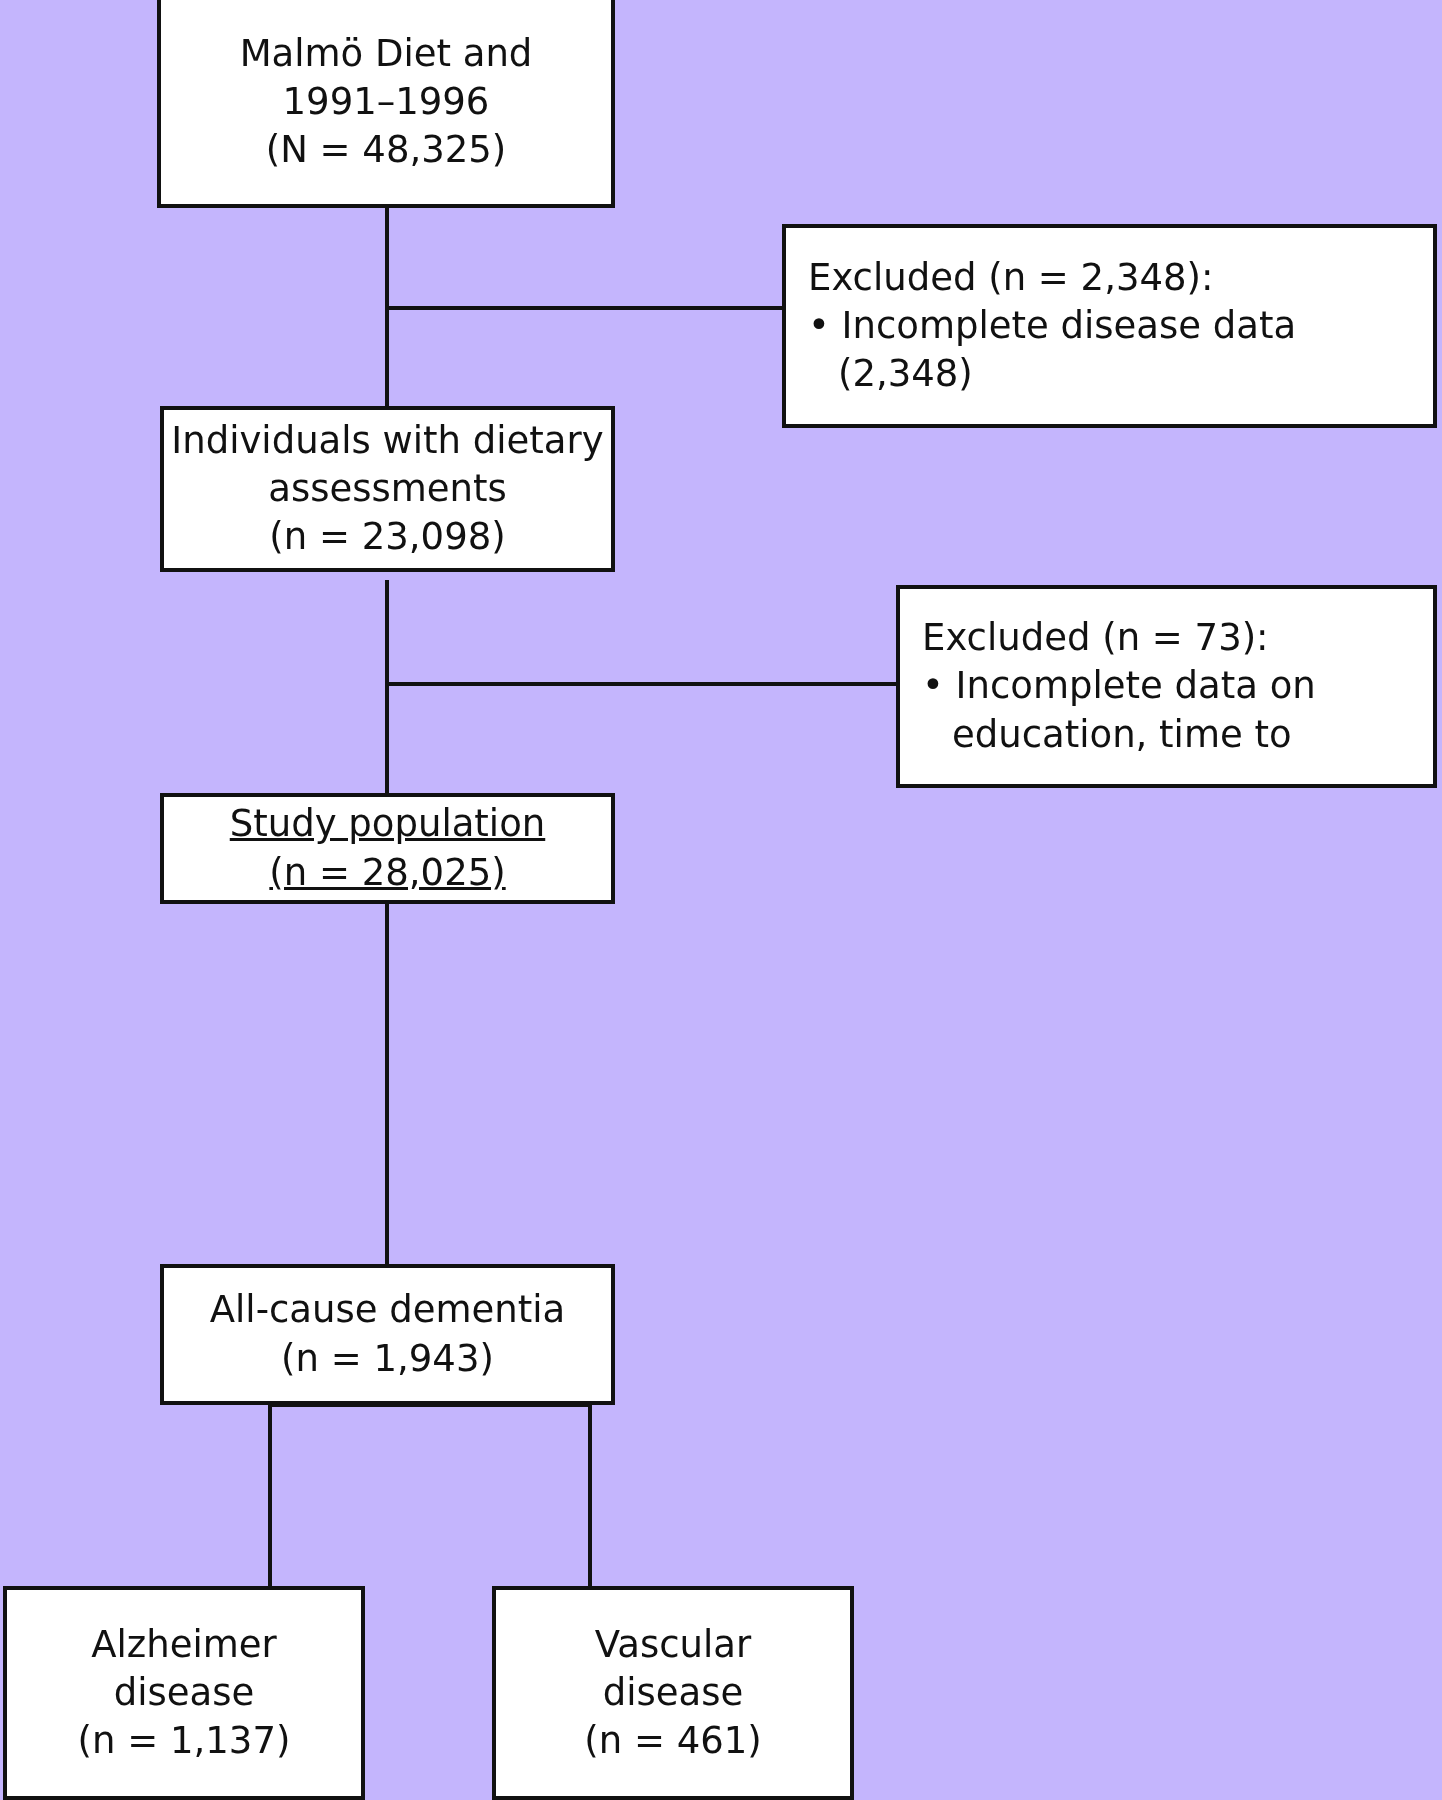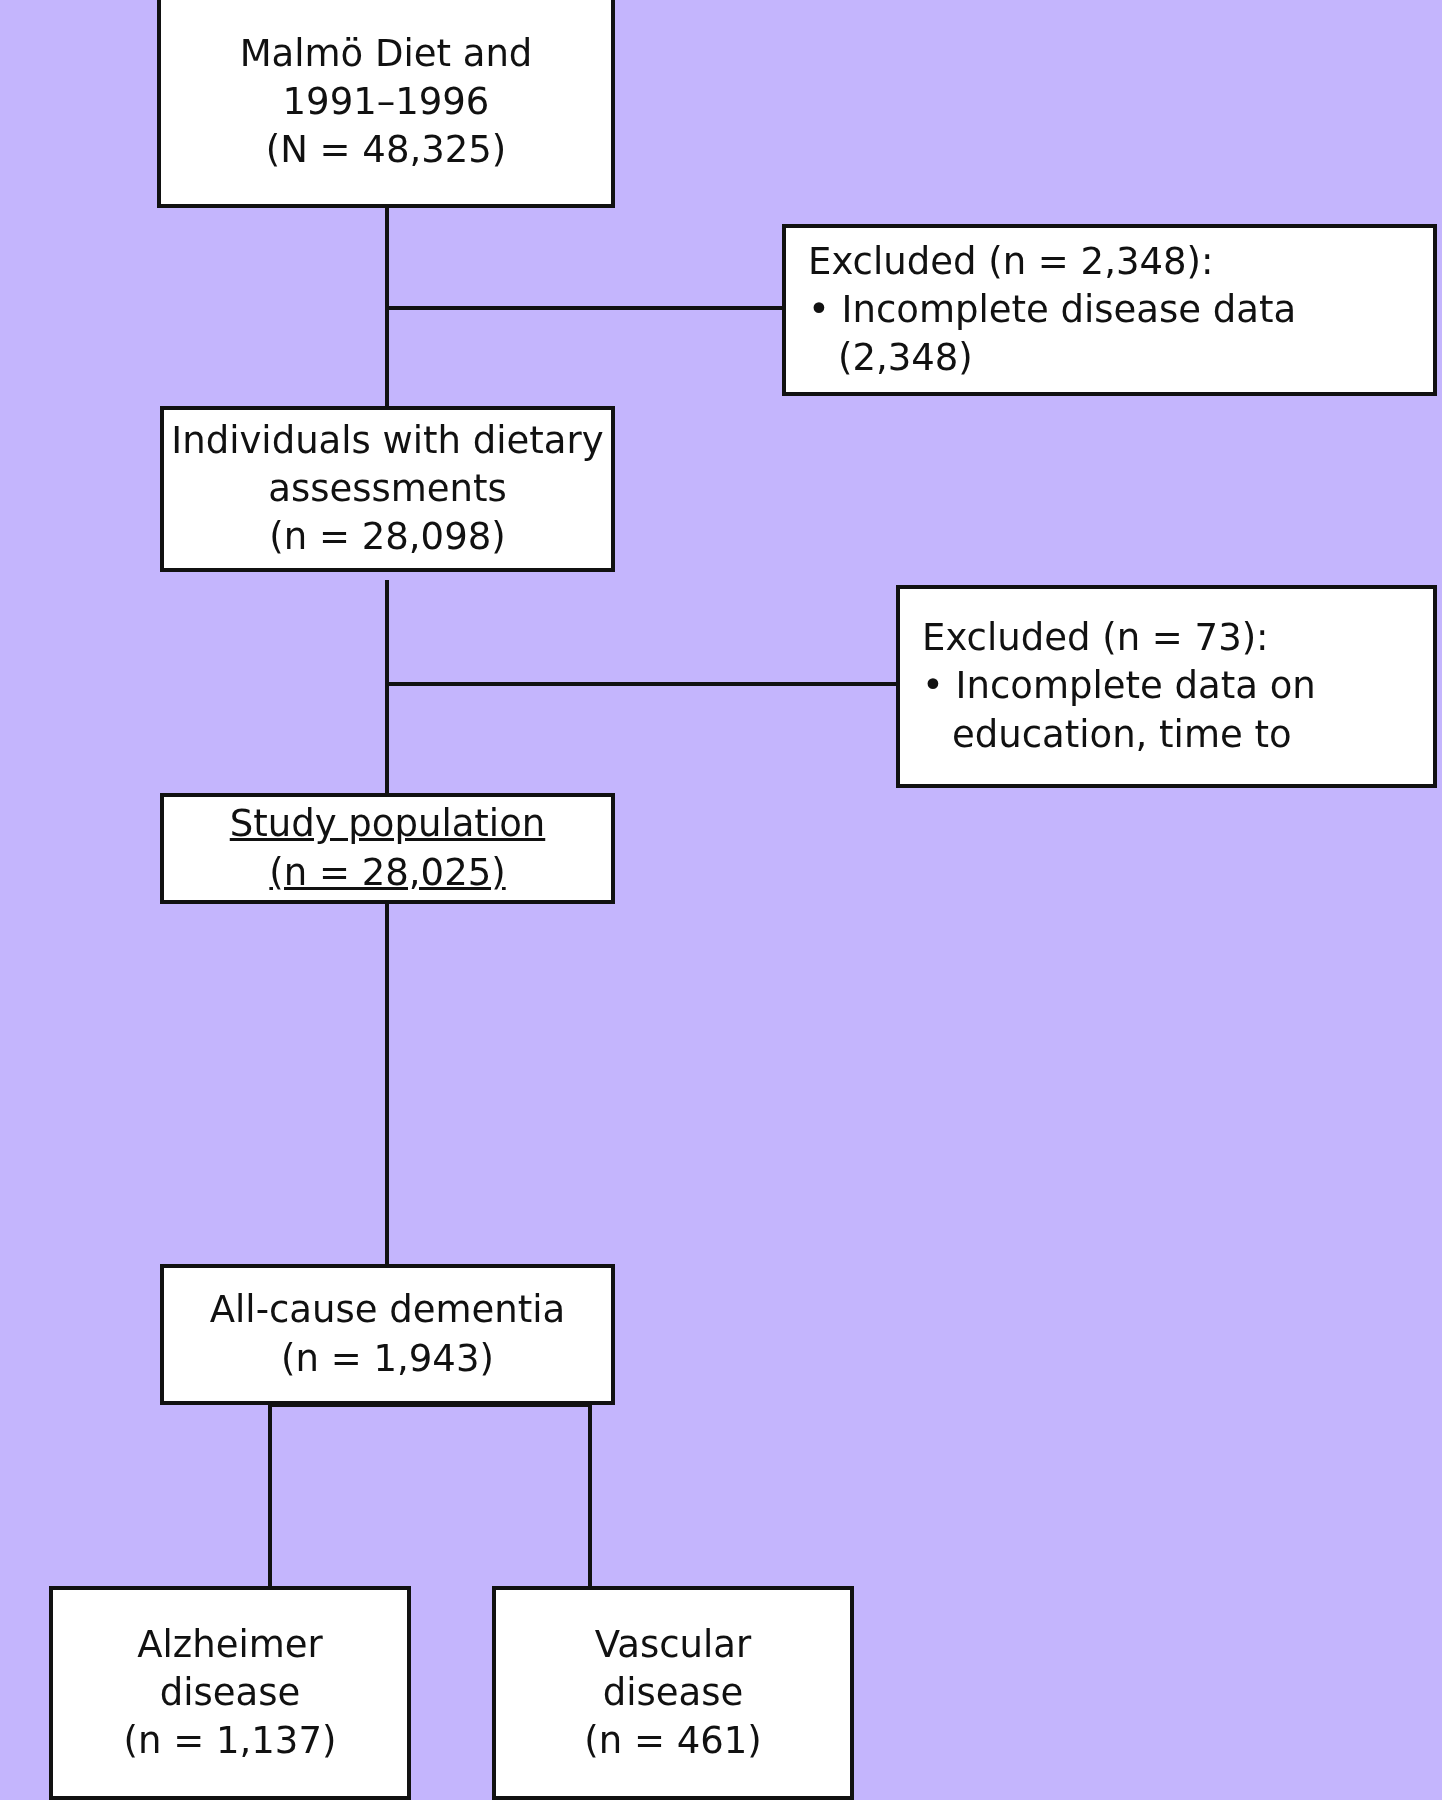--- a/index.html
+++ b/index.html
@@ -71,49 +71,49 @@
   <div class="hline" style="left:268px; top:1403px; width:324px;"></div>
   <div class="vline" style="left:268px; top:1403px; height:185px;"></div>
   <div class="vline" style="left:588px; top:1403px; height:185px;"></div>
 
   <div class="box center" style="left:157px; top:-4px; width:458px; height:212px;">
     <span class="ln">Malmö Diet and</span>
     <span class="ln">1991–1996</span>
     <span class="ln">(N = 48,325)</span>
   </div>
 
-  <div class="box left" style="left:782px; top:224px; width:655px; height:172px;">
+  <div class="box left" style="left:782px; top:224px; width:655px; height:204px;">
     <span class="ln">Excluded (n = 2,348):</span>
     <span class="ln bullet">• Incomplete disease data</span>
     <span class="ln" style="padding-left:30px;">(2,348)</span>
   </div>
 
   <div class="box center" style="left:160px; top:406px; width:455px; height:166px;text-align:right;">
     <span class="ln">Individuals with dietary</span>
     <span class="ln">assessments</span>
-    <span class="ln">(n = 28,098)</span>
+    <span class="ln">(n = 23,098)</span>
   </div>
 
   <div class="box left" style="left:896px; top:585px; width:541px; height:203px;">
     <span class="ln">Excluded (n = 73):</span>
     <span class="ln bullet">• Incomplete data on</span>
     <span class="ln" style="padding-left:30px;">education, time to</span>
   </div>
 
   <div class="box center" style="left:160px; top:793px; width:455px; height:111px;text-decoration:underline;">
     <span class="ln">Study population</span>
     <span class="ln">(n = 28,025)</span>
   </div>
 
   <div class="box center" style="left:160px; top:1264px; width:455px; height:141px;justify-content:center;">
     <span class="ln">All-cause dementia</span>
     <span class="ln">(n = 1,943)</span>
   </div>
 
-  <div class="box center" style="left:3px; top:1586px; width:362px; height:214px;margin-left:46px;">
+  <div class="box center" style="left:3px; top:1586px; width:362px; height:214px;">
     <span class="ln">Alzheimer</span>
     <span class="ln">disease</span>
     <span class="ln">(n = 1,137)</span>
   </div>
 
   <div class="box center" style="left:492px; top:1586px; width:362px; height:214px;">
     <span class="ln">Vascular</span>
     <span class="ln">disease</span>
     <span class="ln">(n = 461)</span>
   </div>

